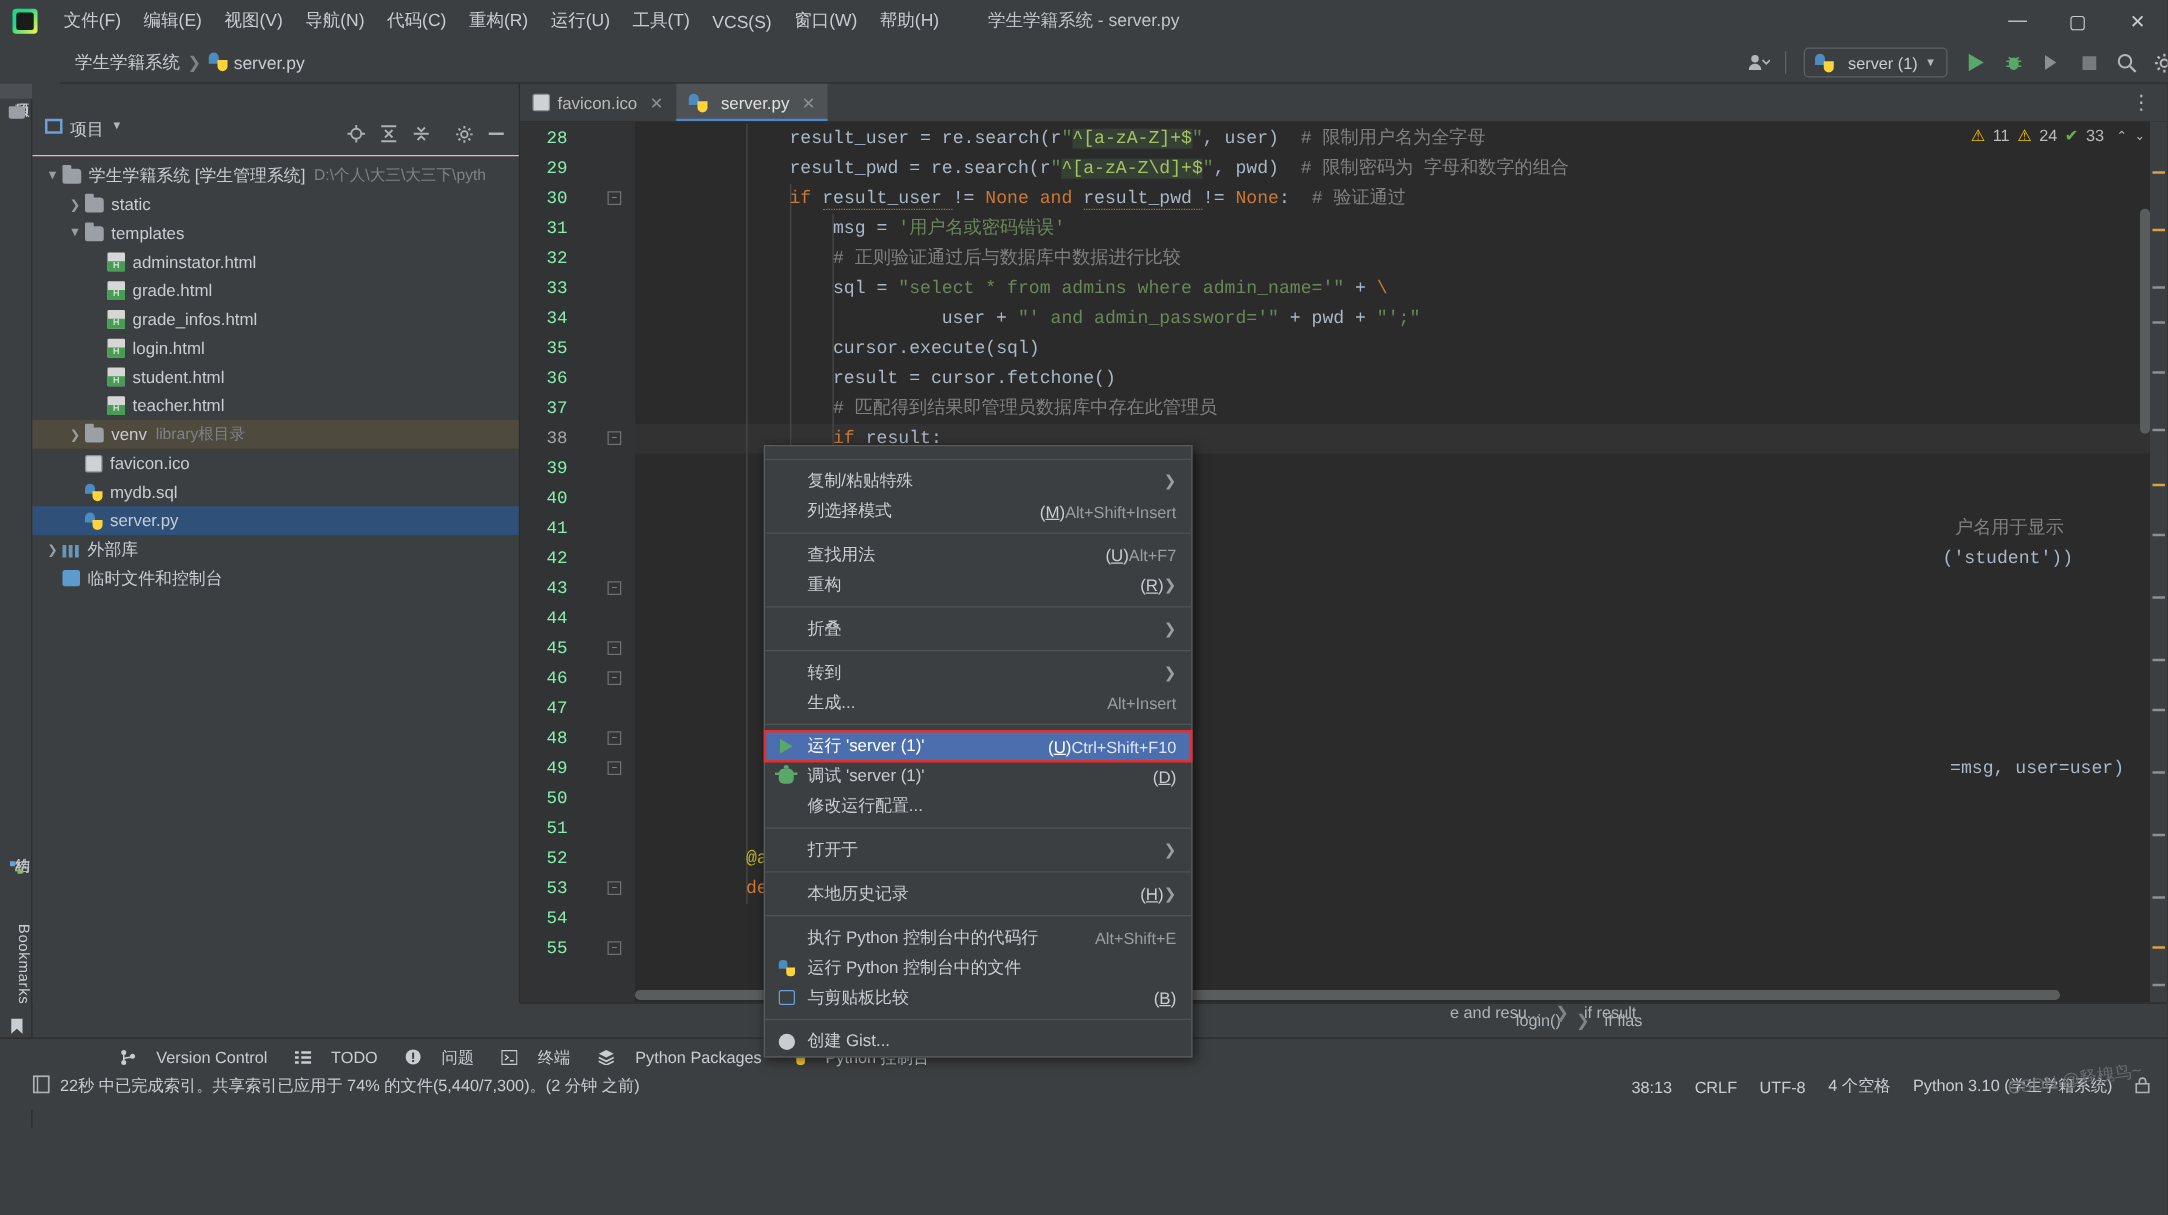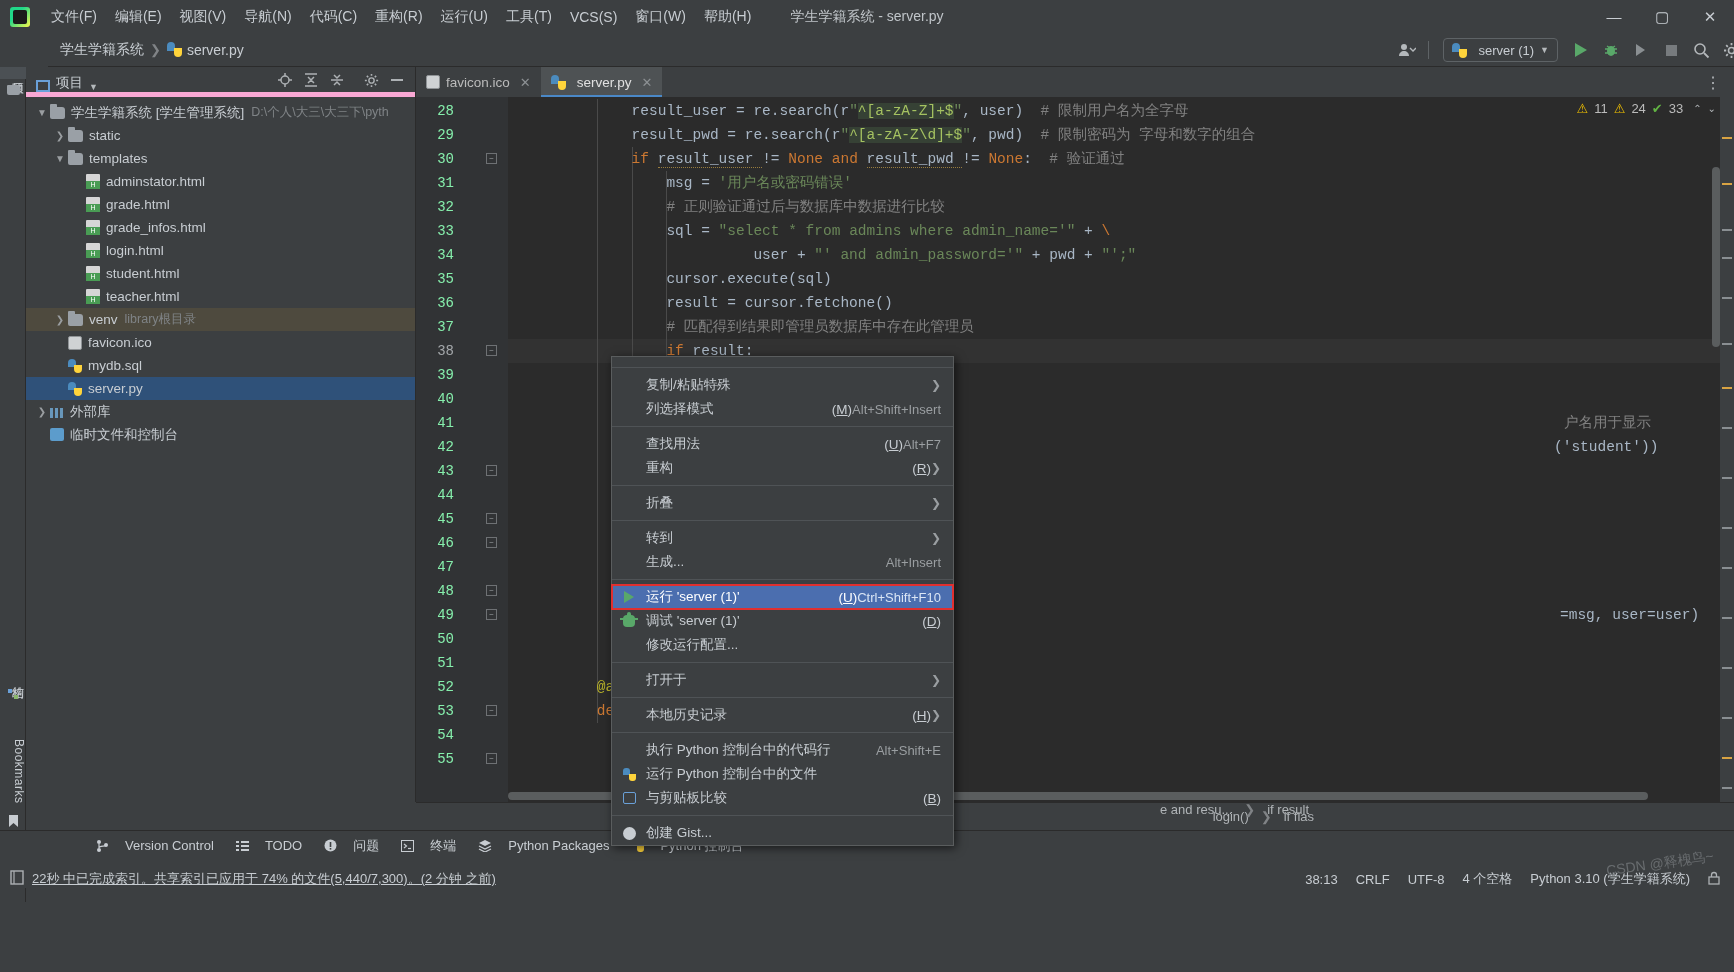--- a/index.html
+++ b/index.html
@@ -80,22 +80,23 @@
   }
   .vert-label.sel { background:#4b5054; }
   .strip-icon { width:26px; height:22px; display:flex; align-items:center; justify-content:center; }
 
   
   .project-panel {
     position:absolute; left:26px; top:67px; width:390px; height:735px;
     background:#3c3f41; border-right:1px solid #2b2b2b;
   }
   .pp-header {
-    height:30px; display:flex; align-items:flex-end; padding-left:10px; gap:6px;
-    border-bottom:5px solid #f9a8d4;
+    height:30px; display:flex; align-items:flex-start; padding-left:10px; gap:6px;
+    border-bottom:1px solid #f9a8d4;
+    margin-top:28px;
   }
   .pp-title { font-size:13.5px; color:#c8cdd2; }
   .pp-actions { margin-left:auto; display:flex; align-items:center; gap:2px; padding-right:6px; }
   .pp-act { width:24px; height:24px; display:flex; align-items:center; justify-content:center; color:#adb1b4; }
   .tree { padding-top:4px; font-size:13.5px; }
   .node {
     height:23px; display:flex; align-items:center; white-space:nowrap;
     color:#c8cdd2; padding-left:8px;
   }
   .node.sel { background:#2f5179; }
@@ -263,22 +264,22 @@
   .toolwin-bar {
     position:absolute; left:0; top:830px; width:1734px; height:30px;
     background:#3c3f41; display:flex; align-items:center; gap:22px;
     padding-left:96px; font-size:13px; color:#c8cdd2; border-top:1px solid #2b2b2b;
   }
   .tw { display:flex; align-items:center; gap:16px; white-space:nowrap; }
 
   
   .statusbar {
     position:absolute; left:0; top:860px; width:1734px; height:28px;
-    background:#3c3f41; display:flex; align-items:flex-end; font-size:13px;
-    color:#c8cdd2; padding-left:10px;text-decoration:underline;
+    background:#3c3f41; display:flex; align-items:flex-start; font-size:13px;
+    color:#c8cdd2; padding-left:26px;
   }
   .status-right {
     position:absolute; right:14px; display:flex; align-items:center; gap:18px;
     font-size:13px; color:#c8cdd2;
   }
   .watermark {
     position:absolute; right:20px; top:855px; font-size:14px; color:#6f7376;
     transform: rotate(-8deg); opacity:.85; white-space:nowrap; z-index:60;
   }
 </style>

